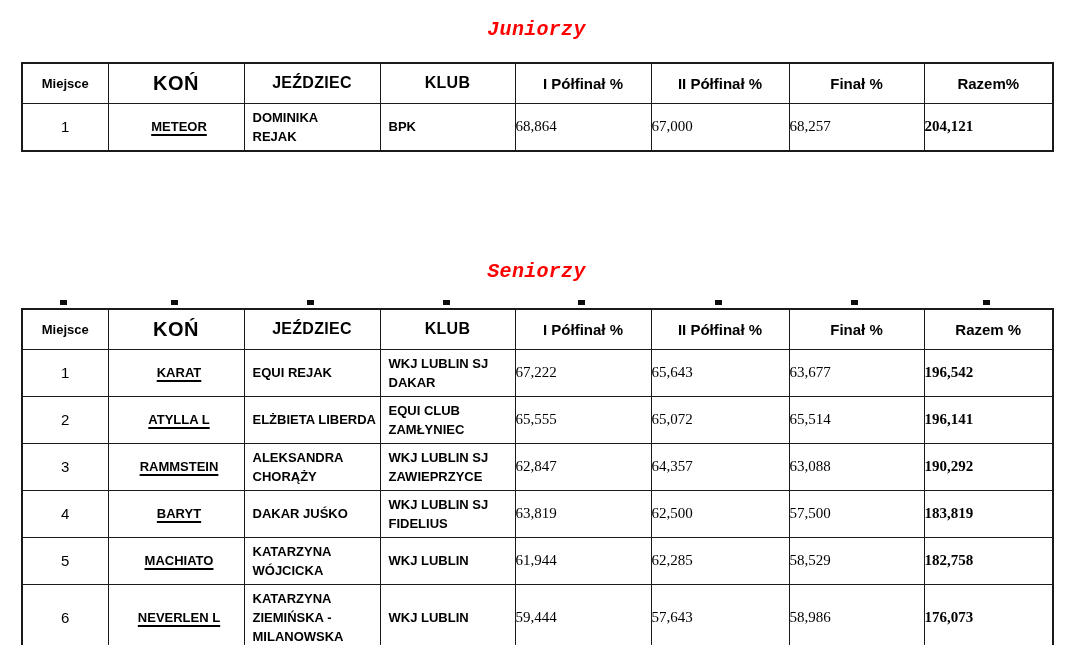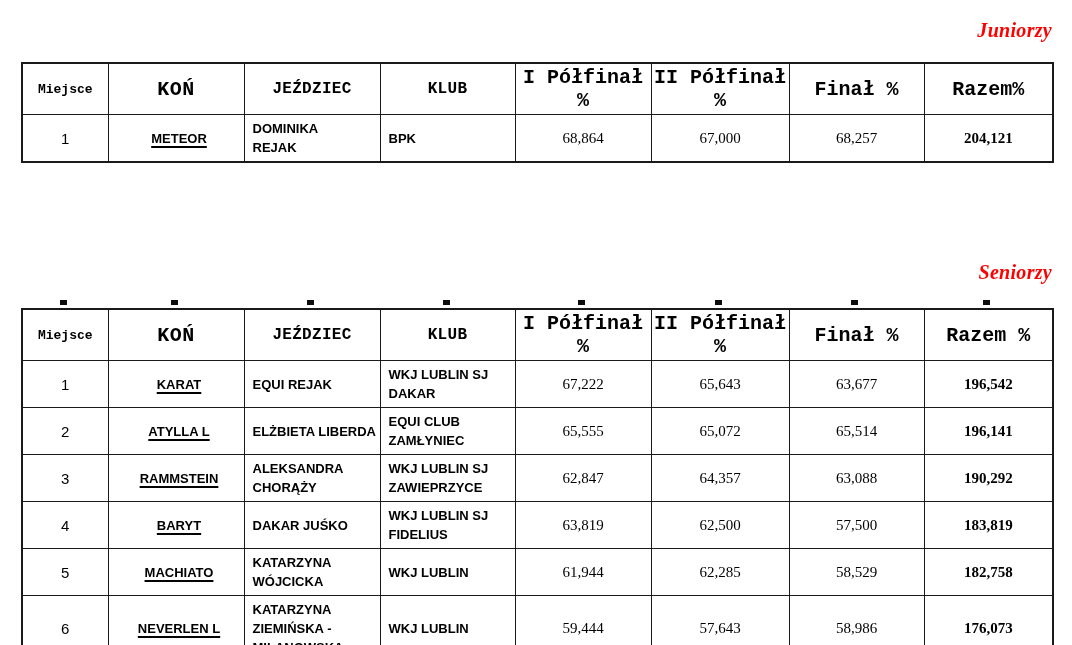--- a/index.html
+++ b/index.html
@@ -7,22 +7,22 @@
     width: 1072px; height: 645px;
     background: #ffffff;
     position: relative;
     font-family: "Liberation Sans", sans-serif;
     color: #000;
     overflow: hidden;
   }
   .doc-title {
     position: absolute;
     left: 21px; width: 1031px;
-    text-align: right;
-    font-family: Liberation Serif, serif;
+    text-align: center;
+    font-family: Liberation Mono, monospace;
     font-weight: bold;
     font-style: italic;
     font-size: 20px;
     line-height: 22px;
     color: #ff0000;
     letter-spacing: 0.3px;
   }
   #title-juniorzy { top: 19px; }
   #title-seniorzy { top: 261px; }
 
@@ -41,29 +41,29 @@
   .results th, .results td {
     border: 1.5px solid #1a1a1a;
     vertical-align: middle;
     overflow: hidden;
     padding: 0;
   }
   .results thead tr { height: 40px; }
   .results tbody tr { height: 45px; }
 
   .results th {
-    font-family: Liberation Mono, monospace;
+    font-family: Liberation Sans, sans-serif;
     font-weight: bold;
     text-align: center;
     padding: 2px;
   }
   .h-miejsce { font-size: 13px; }
   .h-kon     { font-size: 20px; letter-spacing: 0.5px; }
   .h-jezdziec, .h-klub { font-size: 16px; letter-spacing: 0.3px; margin-left: 48px; }
-  .h-num     { font-size: 20px; }
+  .h-num     { font-size: 15px; }
 
   td.place {
     font-family: "Liberation Sans", sans-serif;
     font-size: 15px;
     text-align: center;
   }
   td.name {
     font-family: "Liberation Sans", sans-serif;
     font-weight: bold;
     font-size: 13px;
@@ -74,21 +74,20 @@
   }
   td.horse {
     text-decoration: underline;
     text-underline-offset: 3px;
     text-decoration-thickness: 1.5px;
     text-align: center;
   }
   td.num {
     font-family: "Liberation Serif", serif;
     font-size: 15px;
-    text-align: center;
     margin-top: 48px;
   }
   td.total { font-weight: bold; }
 
   .artifact-mark {
     position: absolute;
     top: 300px;
     width: 7px; height: 5px;
     background: #0d0d0d;
   }

